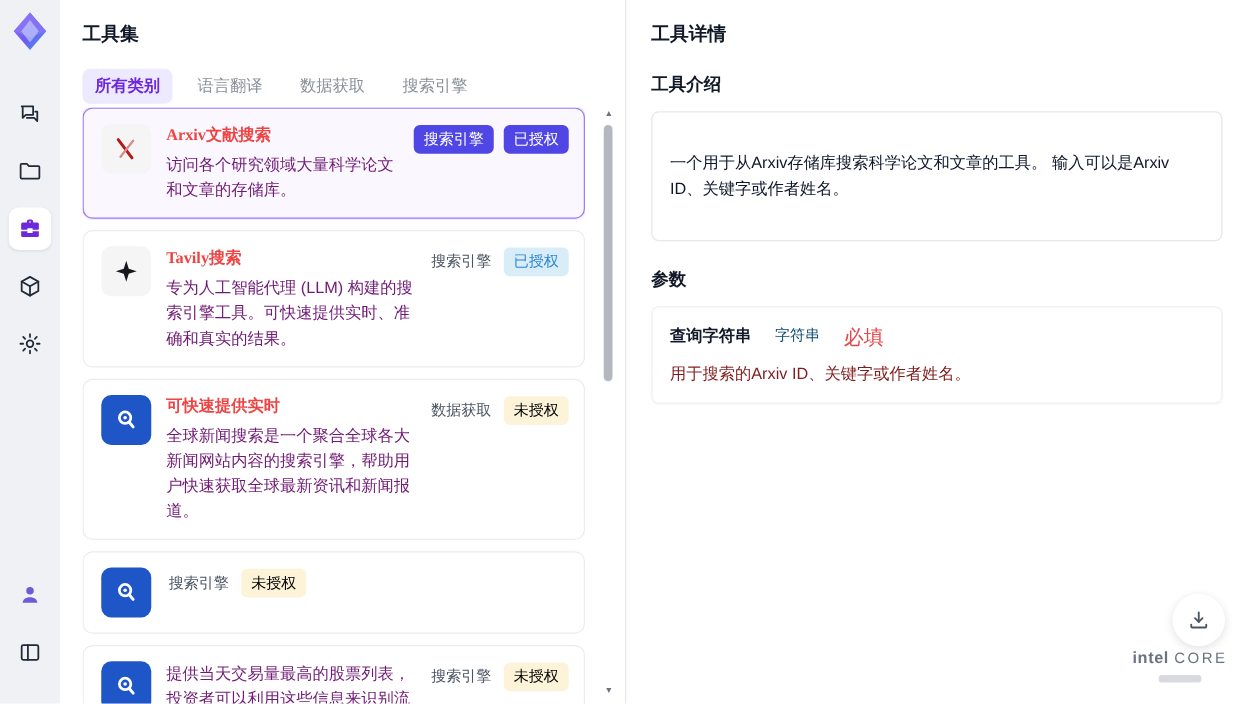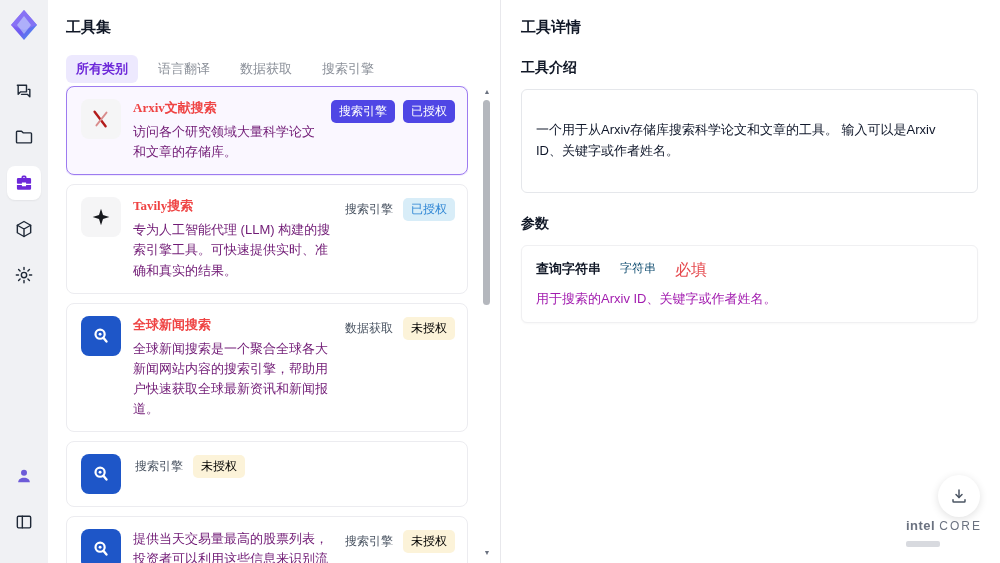--- a/index.html
+++ b/index.html
@@ -44,25 +44,25 @@
 
   
   .panel-right { flex:1; border-left:1px solid #e8e8ec; position:relative; padding:18px 22px 0 20px; }
   .section-title { font-size:14px; font-weight:bold; margin:22px 0 12px; }
   .intro-box { border:1px solid #e5e7eb; border-radius:6px; background:#fff; padding:30px 14px; font-size:13px; color:#0f172a; line-height:1.6; }
   .param-card { border:1px solid #f0f0f2; border-radius:6px; background:#fff; padding:14px; box-shadow:0 1px 2px rgba(0,0,0,.03); }
   .param-head { display:flex; align-items:flex-start; gap:19px; margin-bottom:9px; }
   .param-name { font-size:13px; font-weight:bold; color:#111827; }
   .param-type { font-size:12px; color:#0c4a6e; }
   .param-required { font-size:16px; color:#e5484d; }
-  .param-desc { font-size:13px; color:#a21caf; }
+  .param-desc { font-size:13px; color:#7f1d1d; }
 
   
   .fab { position:absolute; right:20px; bottom:46px; width:42px; height:42px; border-radius:50%; background:#fff; box-shadow:0 2px 8px rgba(0,0,0,.12); display:flex; align-items:center; justify-content:center; cursor:pointer; }
-  .brand { position:absolute; right:18px; bottom:12px; text-align:left; color:#6b7280; }
+  .brand { position:absolute; right:18px; bottom:12px; text-align:center; color:#6b7280; }
   .brand-line { font-size:13px; letter-spacing:.5px; white-space:nowrap; }
   .brand-line .b1 { font-weight:bold; }
   .brand-line .b2 { font-weight:normal; letter-spacing:2px; font-size:12px; }
   .brand-bar { display:inline-block; margin-top:2px; width:34px; height:6px; background:#d8dadf; border-radius:2px; }
 </style>
 </head>
 <body>
 
 <div class="app">
 
@@ -175,21 +175,21 @@
 
   <div class="card">
     <div class="tool-icon blue">
             <svg width="22" height="22" viewBox="0 0 24 24">
               <circle cx="11" cy="10" r="5" fill="none" stroke="#fff" stroke-width="2.4"></circle>
               <circle cx="11" cy="10" r="1.6" fill="#fff"></circle>
               <path d="M14.6 14l3.4 4" stroke="#fff" stroke-width="2.6" stroke-linecap="round"></path>
             </svg>
           </div>
     <div class="tool-main">
-      <div class="tool-name">全球新闻搜索</div>
+      <div class="tool-name">可快速提供实时</div>
       <div class="tool-desc">全球新闻搜索是一个聚合全球各大新闻网站内容的搜索引擎，帮助用户快速获取全球最新资讯和新闻报道。</div>
     </div>
     <div class="badges">
       <span class="badge plain">数据获取</span>
       <span class="badge yellow">未授权</span>
     </div>
   </div>
 
   <div class="card">
     <div class="tool-icon blue">

